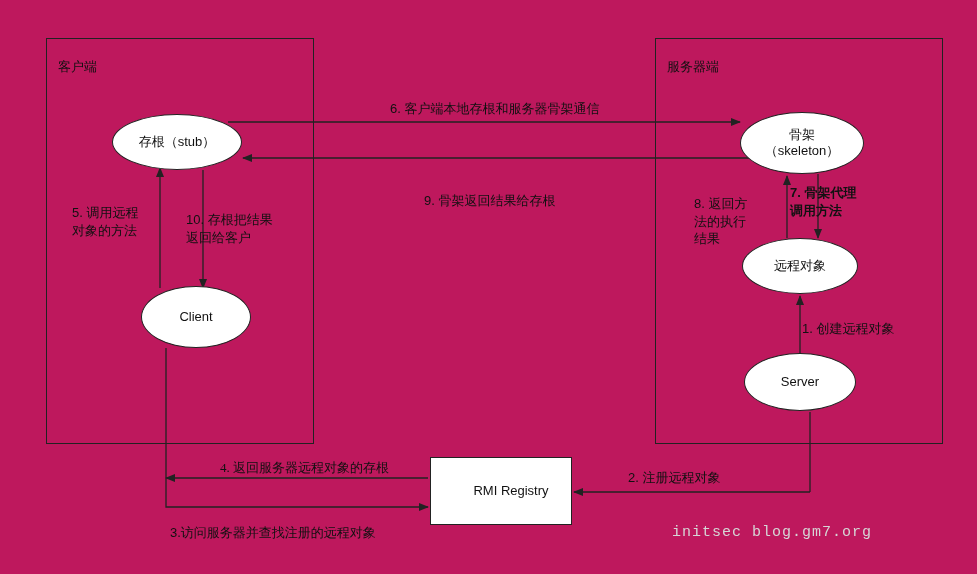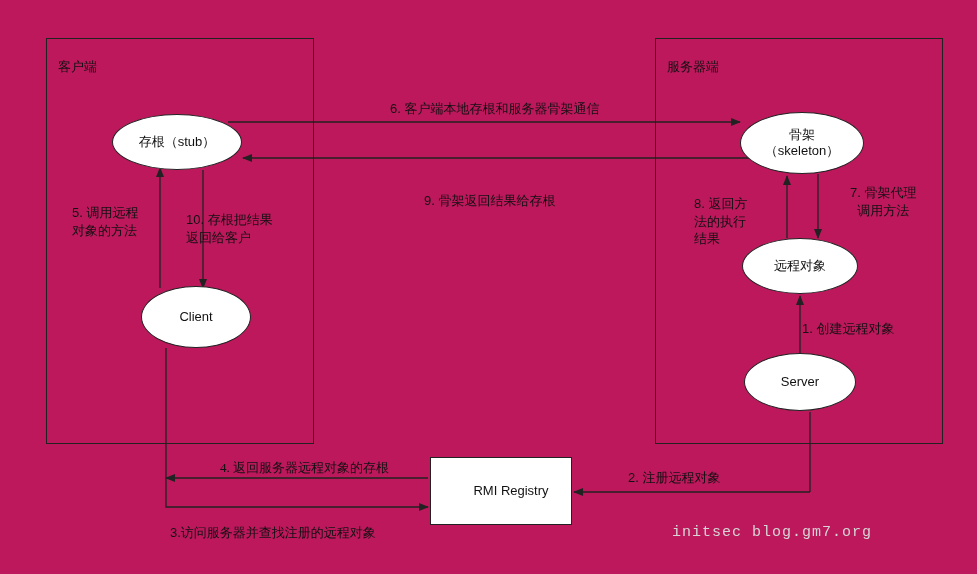--- a/index.html
+++ b/index.html
@@ -131,21 +131,21 @@
 
   <div class="edge-label" style="left:390px; top:100px;">6. 客户端本地存根和服务器骨架通信</div>
   <div class="edge-label" style="left:424px; top:192px;">9. 骨架返回结果给存根</div>
   <div class="edge-label" style="left:72px; top:204px; text-align:left;">5. 调用远程
 对象的方法</div>
   <div class="edge-label" style="left:186px; top:211px; text-align:left;">10. 存根把结果
 返回给客户</div>
   <div class="edge-label" style="left:694px; top:181px; text-align:left;margin-top:14px;">8. 返回方
 法的执行
 结果</div>
-  <div class="edge-label" style="left:850px; top:184px; text-align:center;">7. 骨架代理
+  <div class="edge-label" style="left:790px; top:184px; text-align:left;font-weight:bold;">7. 骨架代理
 调用方法</div>
   <div class="edge-label" style="left:802px; top:320px;">1. 创建远程对象</div>
   <div class="edge-label" style="left:220px; top:459px;font-family:Liberation Serif, serif;">4. 返回服务器远程对象的存根</div>
   <div class="edge-label" style="left:628px; top:469px;">2. 注册远程对象</div>
   <div class="edge-label" style="left:170px; top:524px;">3.访问服务器并查找注册的远程对象</div>
 
   <div class="watermark" style="left:672px; top:524px;">initsec blog.gm7.org</div>
 
 </div>
 

